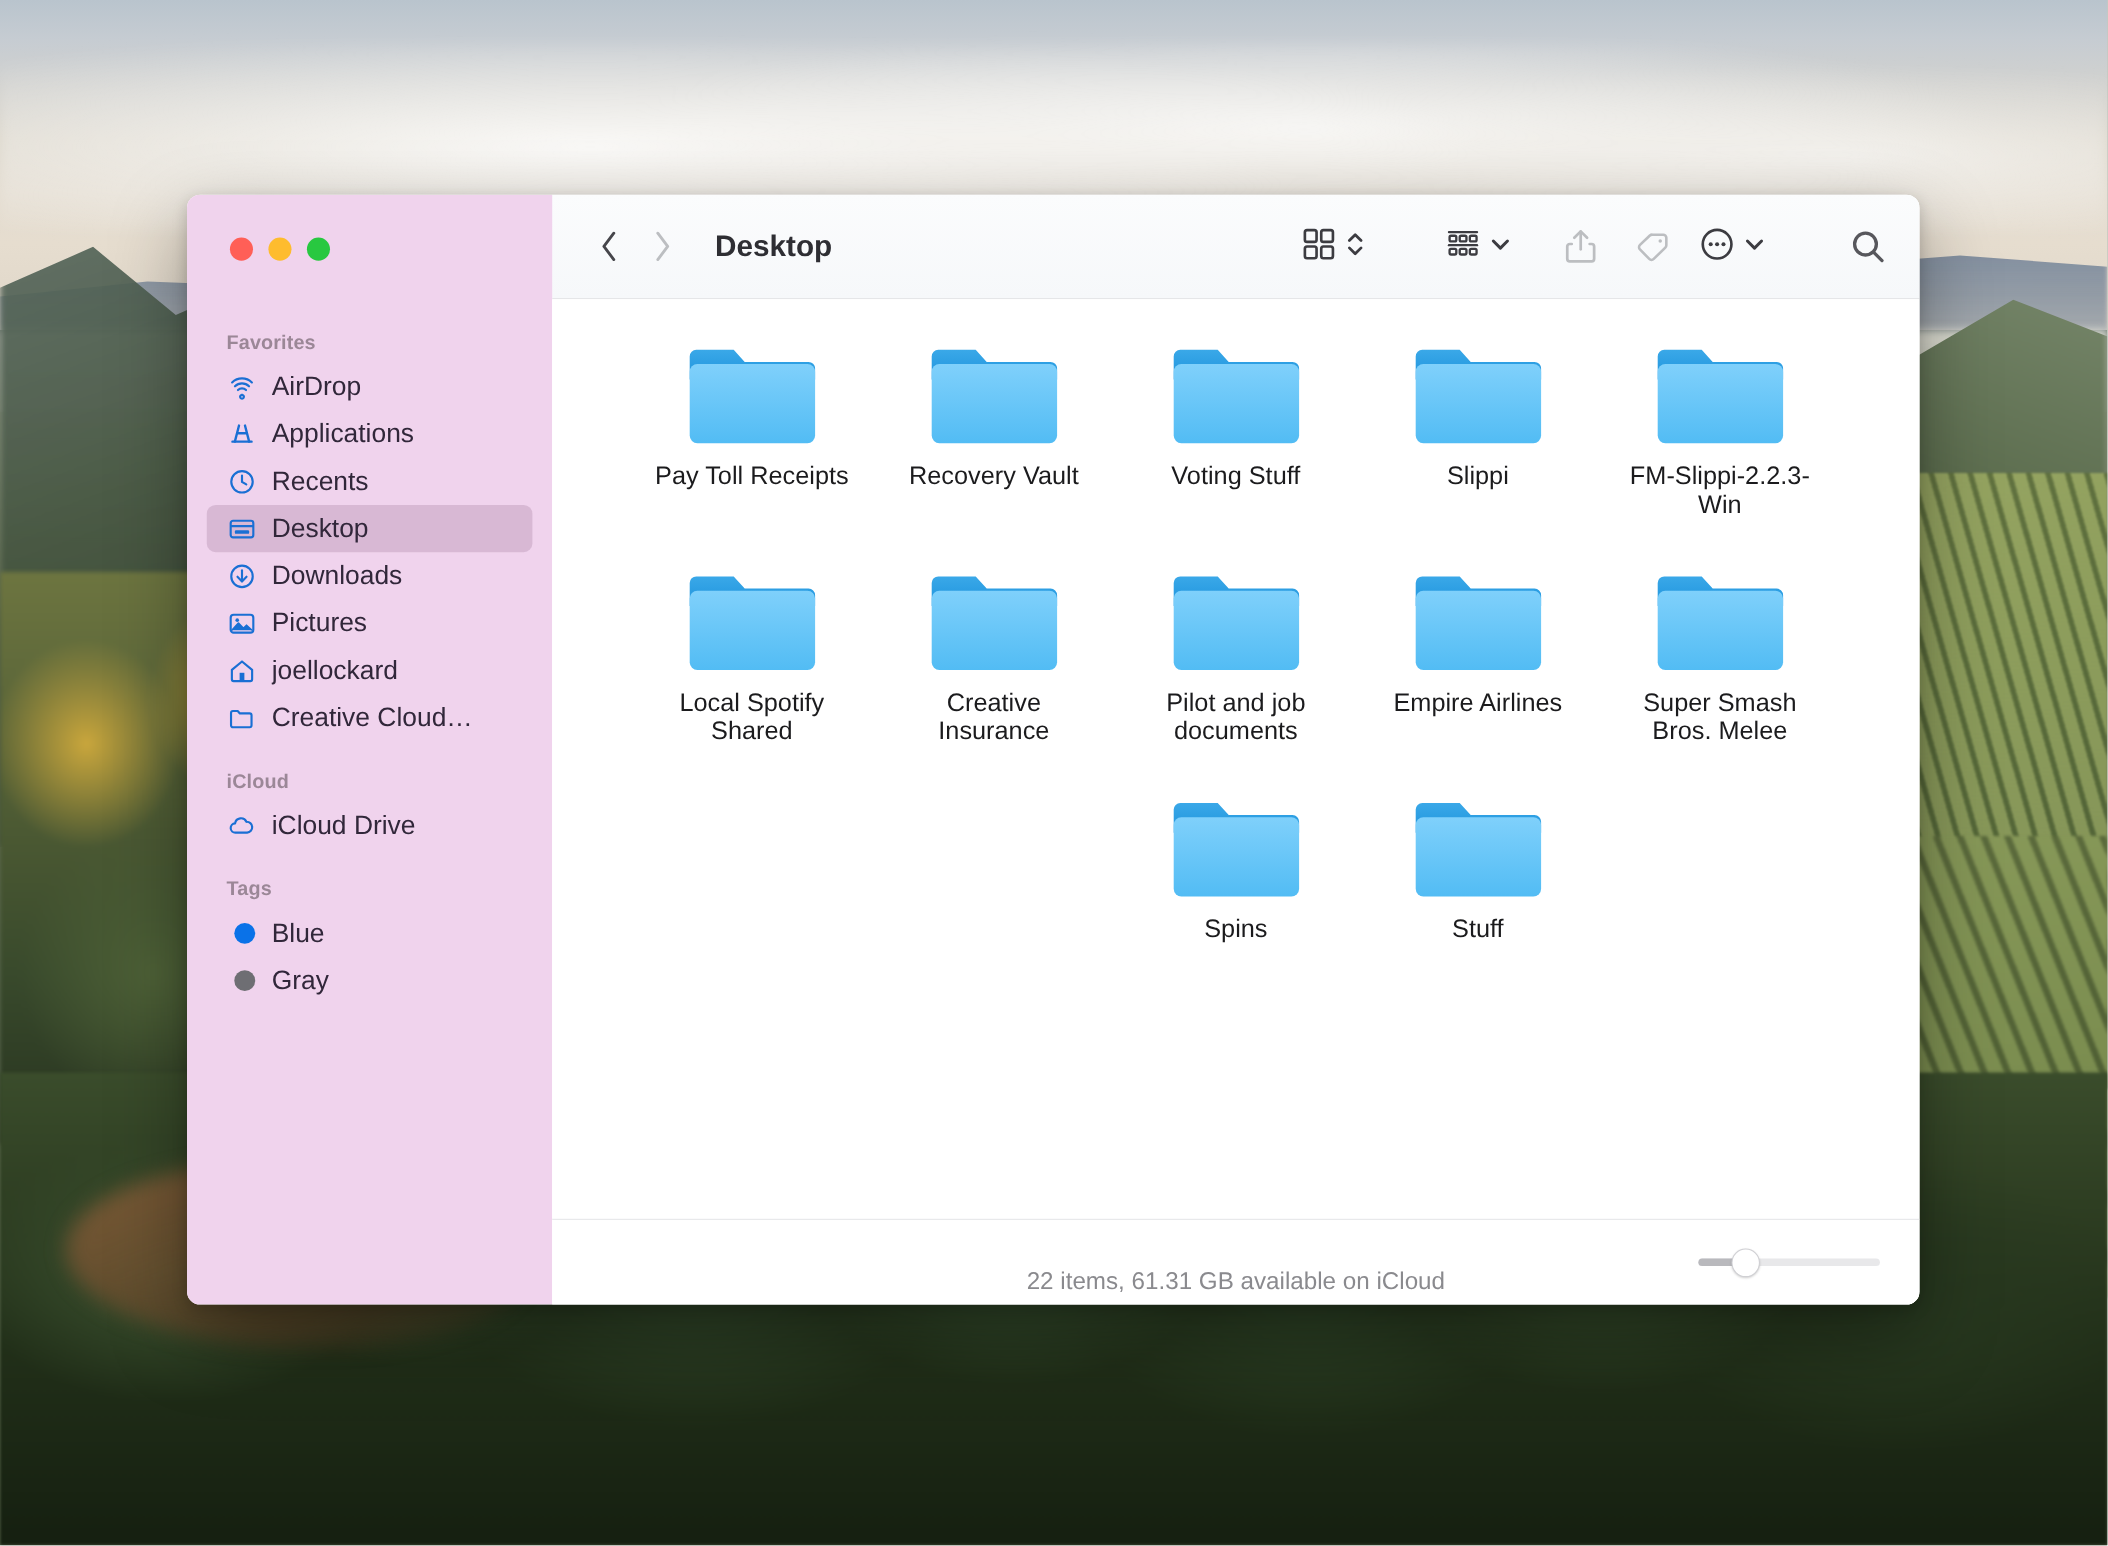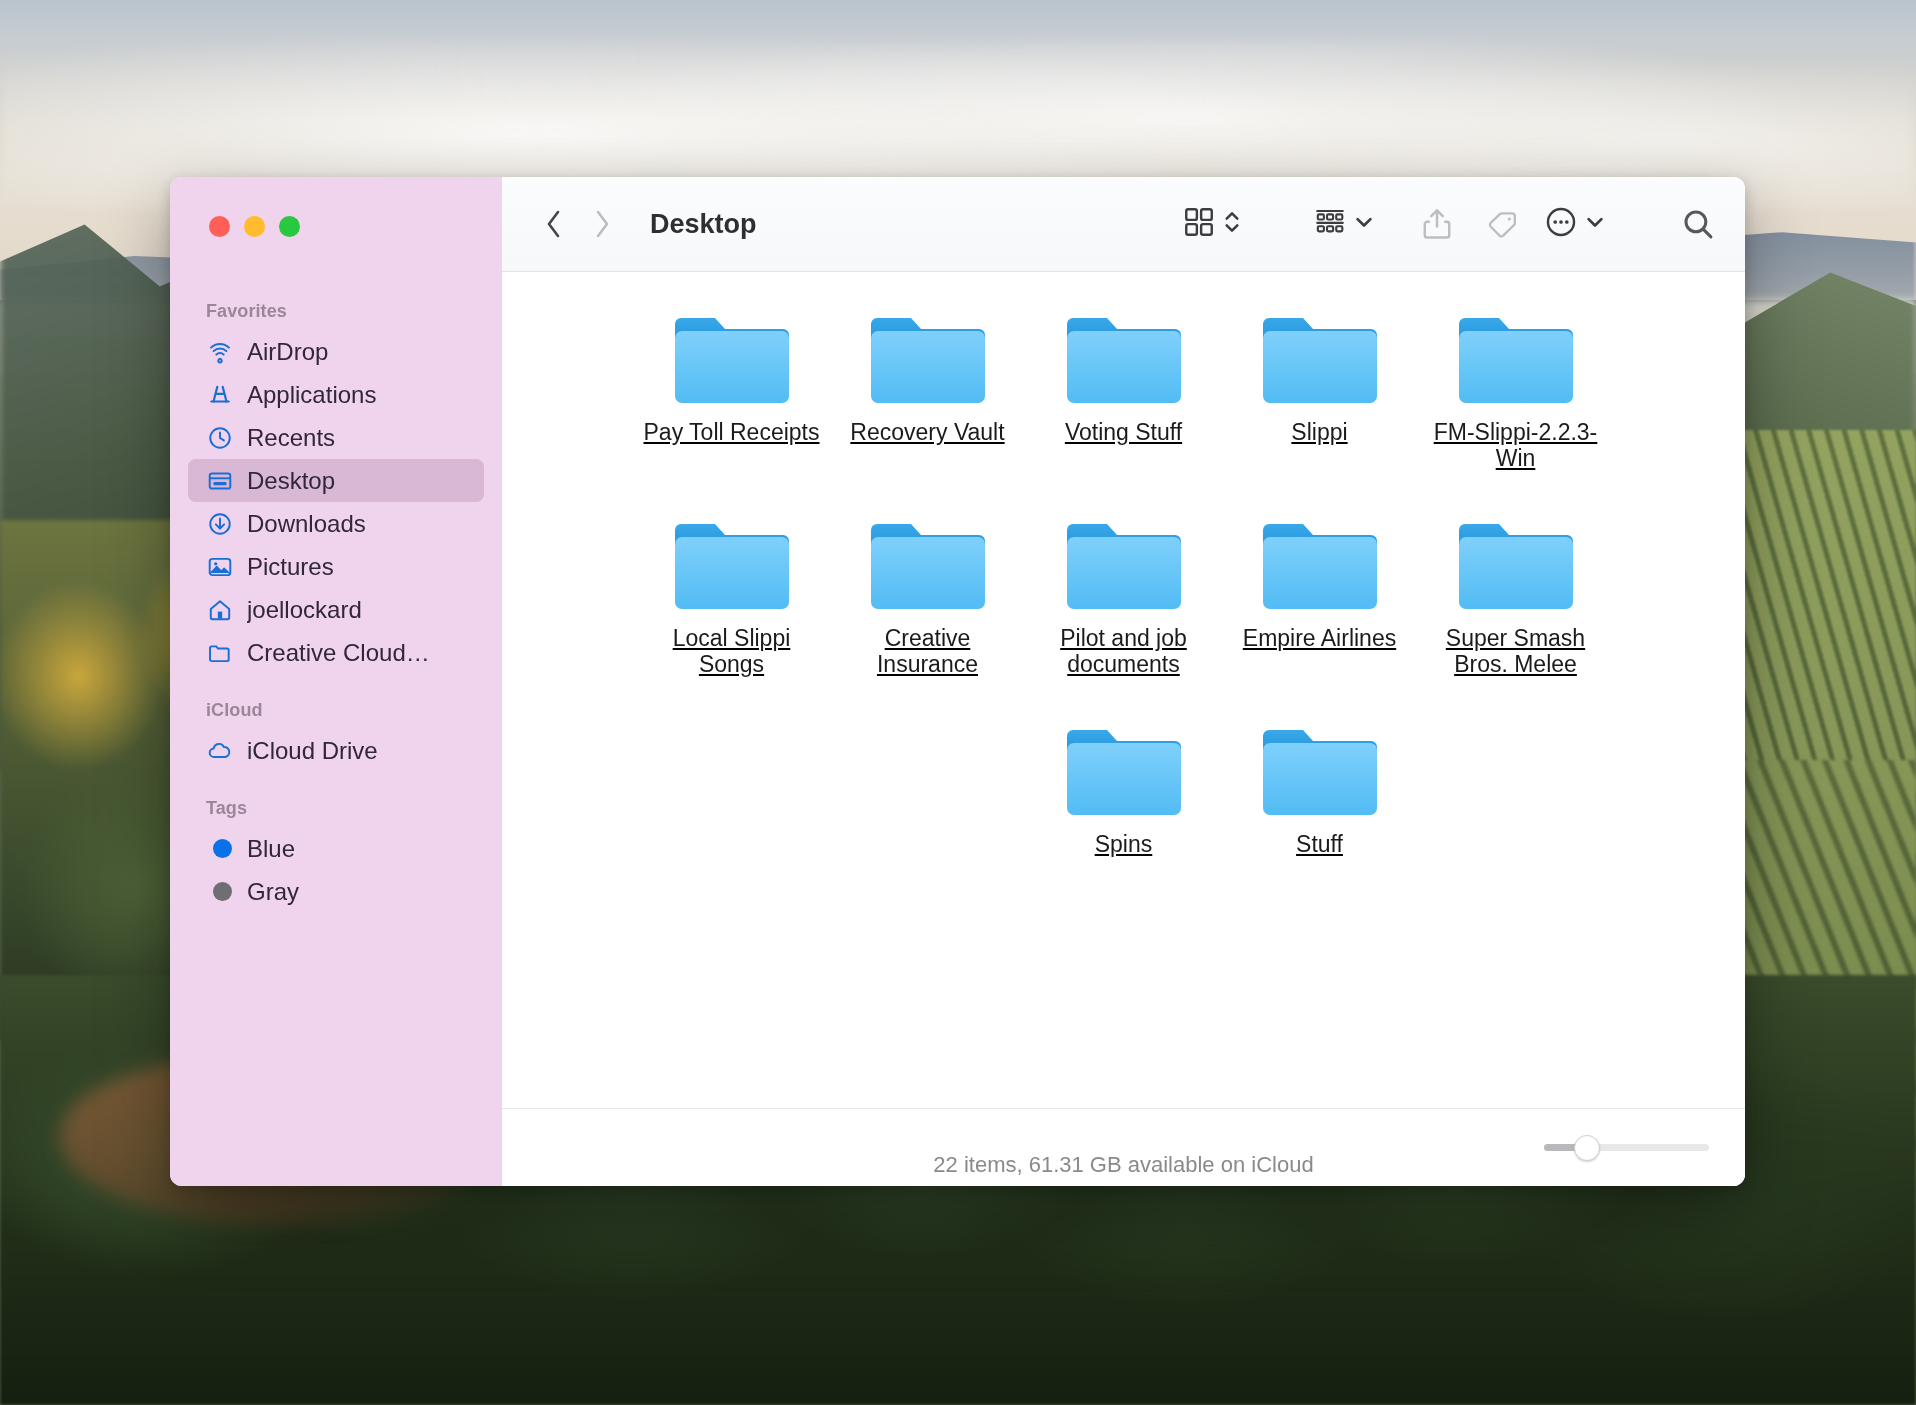--- a/index.html
+++ b/index.html
@@ -214,23 +214,23 @@
   .content {
     flex: 1 1 auto;
     position: relative;
     overflow: hidden;
     background: #fff;
   }
   .grid {
     display: grid;
     grid-template-columns: repeat(5, 196px);
     justify-content: center;
+    column-gap: 24px;
     padding: 0 20px;
     margin-top: -52px;
-    text-decoration: underline;
   }
   .cell {
     display: flex; flex-direction: column; align-items: center;
     padding-top: 18px;
     height: 206px;
   }
   .folder { width: 122px; height: 97px; position: relative; margin-bottom: 10px; }
   .folder svg { width: 122px; height: 97px; display: block; }
   .cell-label {
     font-size: 23px; color: #1b1b1d;
@@ -620,21 +620,21 @@
         </div>
 
         <div class="grid" style="margin-top:0;">
           <div class="cell">
             <div class="folder">
               <svg viewBox="0 0 122 97">
                   <path d="M4 12a6 6 0 0 1 6-6h34l10 11h58a6 6 0 0 1 6 6v10H4z" fill="url(#ftab)"></path>
                   <rect x="4" y="19" width="114" height="72" rx="7" fill="url(#fbody)"></rect>
                 </svg>
             </div>
-            <div class="cell-label">Local Slippi Songs</div>
+            <div class="cell-label">Local Spotify Shared</div>
           </div>
           <div class="cell">
             <div class="folder">
               <svg viewBox="0 0 122 97">
                   <path d="M4 12a6 6 0 0 1 6-6h34l10 11h58a6 6 0 0 1 6 6v10H4z" fill="url(#ftab)"></path>
                   <rect x="4" y="19" width="114" height="72" rx="7" fill="url(#fbody)"></rect>
                 </svg>
             </div>
             <div class="cell-label">Creative Insurance</div>
           </div>

